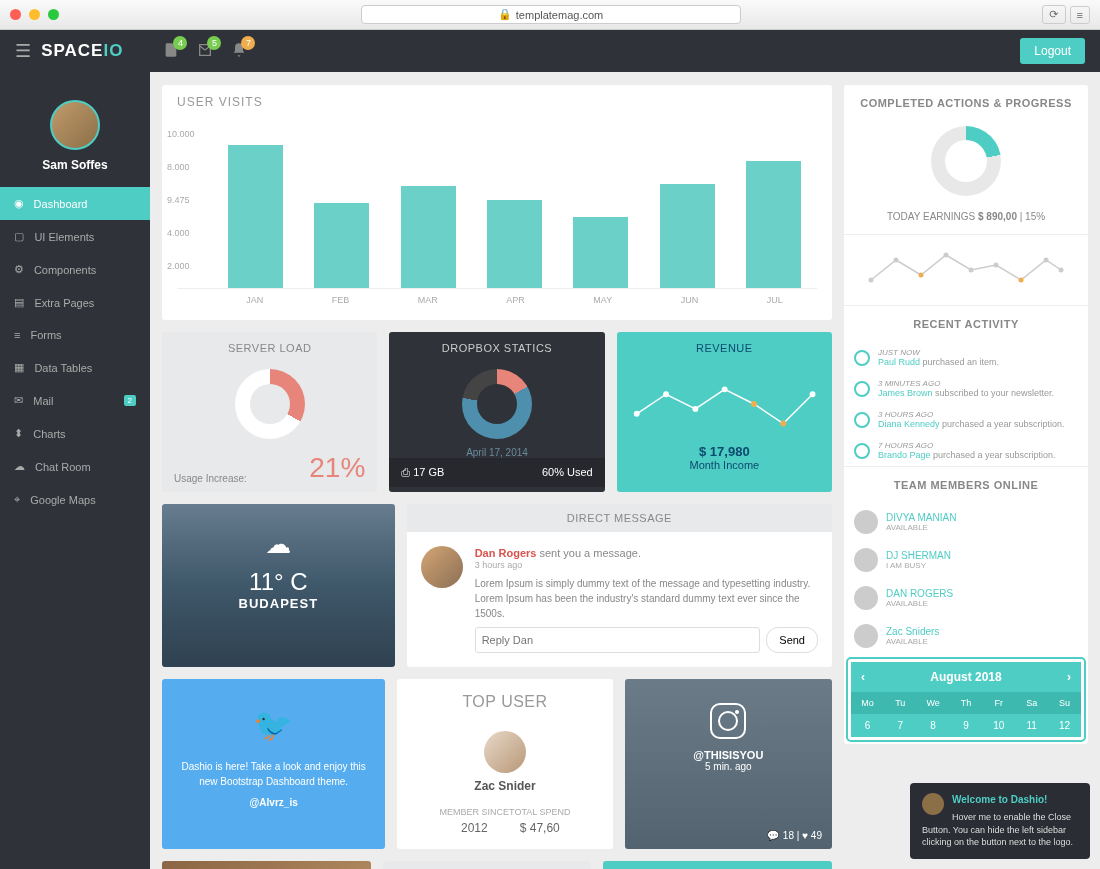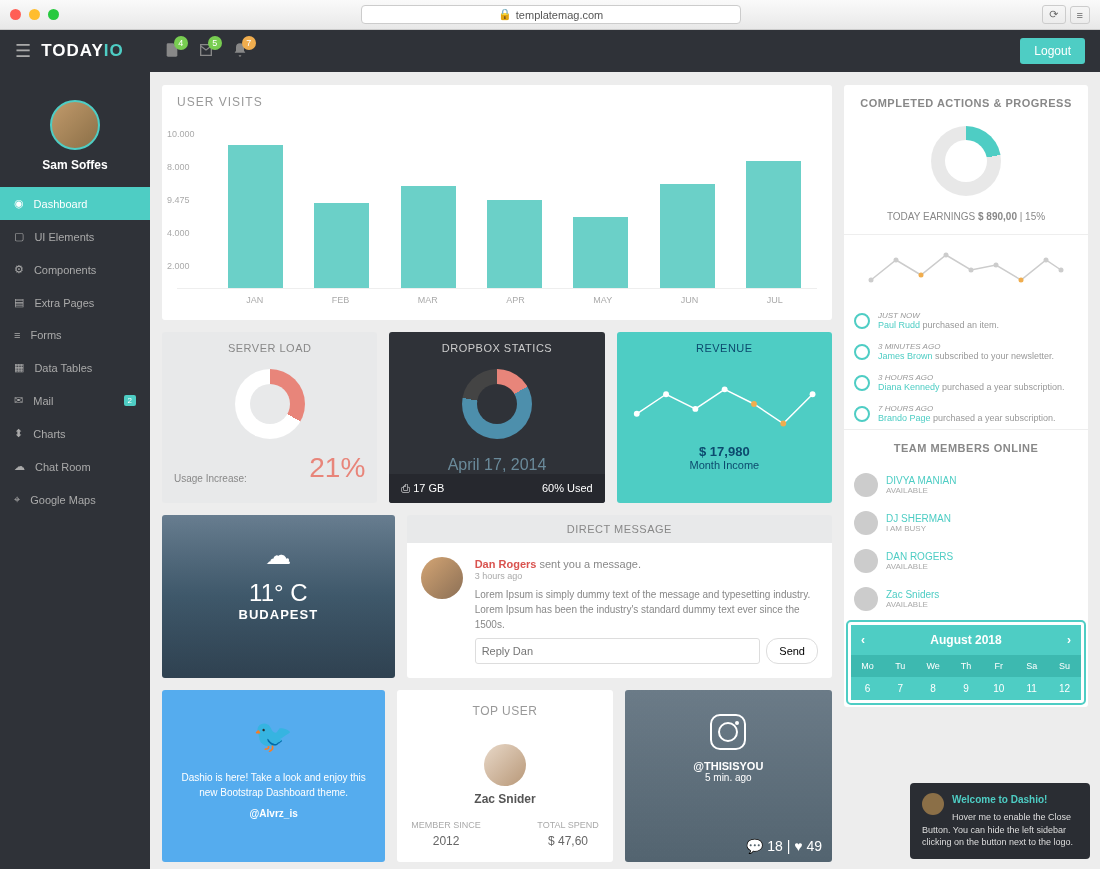--- a/index.html
+++ b/index.html
@@ -46,21 +46,21 @@
 .server-load{background:#e8e9ea}
 .server-load .card-header{color:#888}
 .donut{width:70px;height:70px;border-radius:50%;margin:5px auto;position:relative}
 .server-donut{background:conic-gradient(#e8857a 0deg 120deg,#fff 120deg 360deg)}
 .server-donut::after{content:"";position:absolute;inset:15px;border-radius:50%;background:#e8e9ea}
 .server-foot{display:flex;justify-content:space-between;align-items:flex-end;padding:8px 12px;font-size:10px;color:#888}
 .server-pct{font-size:28px;color:#e8857a;font-weight:300}
 .dropbox{background:#2f3238;color:#ccc}
 .dropbox-donut{background:conic-gradient(#e8857a 0 60deg,#4d8fac 60deg 280deg,#444 280deg 360deg)}
 .dropbox-donut::after{content:"";position:absolute;inset:15px;border-radius:50%;background:#2f3238}
-.dropbox-date{text-align:center;font-size:16px;color:#6a8a9a;margin-top:17px}
+.dropbox-date{text-align:center;font-size:10px;color:#6a8a9a;margin-top:8px}
 .dropbox-foot{display:flex;justify-content:space-between;padding:8px 12px;font-size:11px;color:#fff;background:#26282e}
 .revenue{background:#4ecdc4;color:#0c4a6e}
 .rev-chart{height:60px;margin:10px;position:relative}
 .rev-chart svg{width:100%;height:100%}
 .rev-foot{text-align:center;font-size:11px;padding-bottom:10px}
 .rev-amount{font-weight:700;font-size:13px}
 .weather{background:linear-gradient(rgba(40,60,80,0.5),rgba(40,60,80,0.6)),linear-gradient(180deg,#a8bfd0 0%,#5a7a8a 50%,#3a4a52 100%);color:#fff;text-align:center;padding:25px 10px;min-height:145px}
 .weather-icon{font-size:26px;margin-bottom:8px}
 .weather-temp{font-size:24px;font-weight:300}
 .weather-city{font-size:13px;font-weight:700;letter-spacing:1px}
@@ -71,30 +71,30 @@
 .dm-content{flex:1}
 .dm-sender{color:#d9534f;font-weight:700;font-size:11px}
 .dm-time{color:#aaa;font-size:9px}
 .dm-text{color:#888;font-size:10px;margin:6px 0;line-height:1.5}
 .dm-reply{display:flex;gap:6px}
 .dm-input{flex:1;border:1px solid #ddd;padding:6px;font-size:11px;border-radius:3px}
 .dm-send{border:1px solid #ddd;background:#fff;padding:6px 12px;font-size:11px;border-radius:12px}
 .twitter{background:#55acee;color:#fff;text-align:center;padding:22px 18px;font-size:10px;line-height:1.5}
 .twitter-icon{font-size:32px;margin-bottom:10px}
 .topuser{background:#fff;text-align:center;padding:14px}
-.topuser-title{color:#999;font-size:12px;letter-spacing:0.5px;margin-bottom:26px}
+.topuser-title{color:#999;font-size:16px;letter-spacing:0.5px;margin-bottom:20px}
 .topuser-avatar{width:42px;height:42px;border-radius:50%;background:linear-gradient(135deg,#e8d8c8,#b89878);margin:0 auto 6px}
 .topuser-name{font-size:12px;color:#555;font-weight:600;margin-bottom:14px}
-.topuser-stats{display:flex;justify-content:space-between;font-size:9px;color:#aaa}
+.topuser-stats{display:flex;justify-content:center;font-size:9px;color:#aaa}
 .topuser-val{font-size:12px;color:#666;margin-top:4px}
 .insta{background:linear-gradient(rgba(60,70,80,0.5),rgba(60,70,80,0.5)),linear-gradient(180deg,#9ab0bf 0%,#6a8290 100%);color:#fff;text-align:center;padding:24px 10px;position:relative;min-height:145px}
 .insta-icon{width:36px;height:36px;border:2.5px solid #fff;border-radius:10px;margin:0 auto 10px;position:relative}
 .insta-icon::before{content:"";position:absolute;top:50%;left:50%;transform:translate(-50%,-50%);width:16px;height:16px;border:2.5px solid #fff;border-radius:50%}
 .insta-icon::after{content:"";position:absolute;top:5px;right:5px;width:4px;height:4px;background:#fff;border-radius:50%}
-.insta-stats{position:absolute;bottom:8px;right:10px;font-size:14px}
+.insta-stats{position:absolute;bottom:8px;right:10px;font-size:10px}
 .diskspace{background:#4ecdc4;color:#fff;text-align:center;padding:10px;font-size:11px;letter-spacing:0.5px}
 .photo-card{background:linear-gradient(135deg,#8b6544,#c19a6b);min-height:60px}
 .r-title{text-align:center;font-size:11px;color:#888;font-weight:700;letter-spacing:0.5px;padding:12px 0}
 .prog-donut{width:70px;height:70px;border-radius:50%;margin:5px auto 15px;background:conic-gradient(#4ecdc4 0 80deg,#e8e8e8 80deg 360deg);position:relative}
 .prog-donut::after{content:"";position:absolute;inset:14px;border-radius:50%;background:#fff}
 .earnings{text-align:center;font-size:10px;color:#888;padding-bottom:12px;border-bottom:1px solid #eee}
 .spark{height:50px;margin:10px 5px}
 .spark svg{width:100%;height:100%}
 .activity{padding:6px 10px;display:flex;gap:8px;font-size:9px}
 .act-dot{width:16px;height:16px;border:2px solid #4ecdc4;border-radius:50%;flex-shrink:0;margin-top:2px}
@@ -130,21 +130,21 @@
       </div>
     </div>
   <div class="mac-right">
     <div class="mac-btn">⟳</div>
     <div class="mac-btn">≡</div>
   </div>
 </div>
 
 <div class="topbar">
   <div class="menu-toggle">☰</div>
-  <div class="logo"><span class="logo-dash">TODAY</span><span class="logo-io">IO</span></div>
+  <div class="logo"><span class="logo-dash">SPACE</span><span class="logo-io">IO</span></div>
   <div class="top-icons" id="top-icons">
       <div class="top-icon"><svg viewBox="0 0 24 24" fill="currentColor">
           <path d="M14 2H6a2 2 0 00-2 2v16a2 2 0 002 2h12a2 2 0 002-2V8l-6-6z"></path>
         </svg><span class="badge bg-green">4</span></div>
       <div class="top-icon"><svg viewBox="0 0 24 24" fill="currentColor">
           <path d="M4 4h16v16H4z" fill="none" stroke="currentColor" stroke-width="2"></path>
           <path d="M4 6l8 6 8-6" fill="none" stroke="currentColor" stroke-width="2"></path>
         </svg><span class="badge bg-green">5</span></div>
       <div class="top-icon"><svg viewBox="0 0 24 24" fill="currentColor">
           <path d="M12 2a6 6 0 00-6 6v5l-2 3h16l-2-3V8a6 6 0 00-6-6zM10 20a2 2 0 004 0"></path>
@@ -345,20 +345,21 @@
               <circle cx="5" cy="35" r="2.5" fill="#ccc"></circle>
               <circle cx="30" cy="15" r="2.5" fill="#ccc"></circle>
               <circle cx="55" cy="30" r="2.5" fill="#f0ad4e"></circle>
               <circle cx="80" cy="10" r="2.5" fill="#ccc"></circle>
               <circle cx="105" cy="25" r="2.5" fill="#ccc"></circle>
               <circle cx="130" cy="20" r="2.5" fill="#ccc"></circle>
               <circle cx="155" cy="35" r="2.5" fill="#f0ad4e"></circle>
               <circle cx="180" cy="15" r="2.5" fill="#ccc"></circle>
               <circle cx="195" cy="25" r="2.5" fill="#ccc"></circle>
             </svg></div>
+        <div class="r-title" style="border-top:1px solid #eee">RECENT ACTIVITY</div>
         <div id="activities">
             <div class="activity">
               <div class="act-dot"></div>
               <div><div class="act-time">JUST NOW</div><span class="act-user">Paul Rudd</span><span class="act-text"> purchased an item.</span></div>
             </div>
             <div class="activity">
               <div class="act-dot"></div>
               <div><div class="act-time">3 MINUTES AGO</div><span class="act-user">James Brown</span><span class="act-text"> subscribed to your newsletter.</span></div>
             </div>
             <div class="activity">

